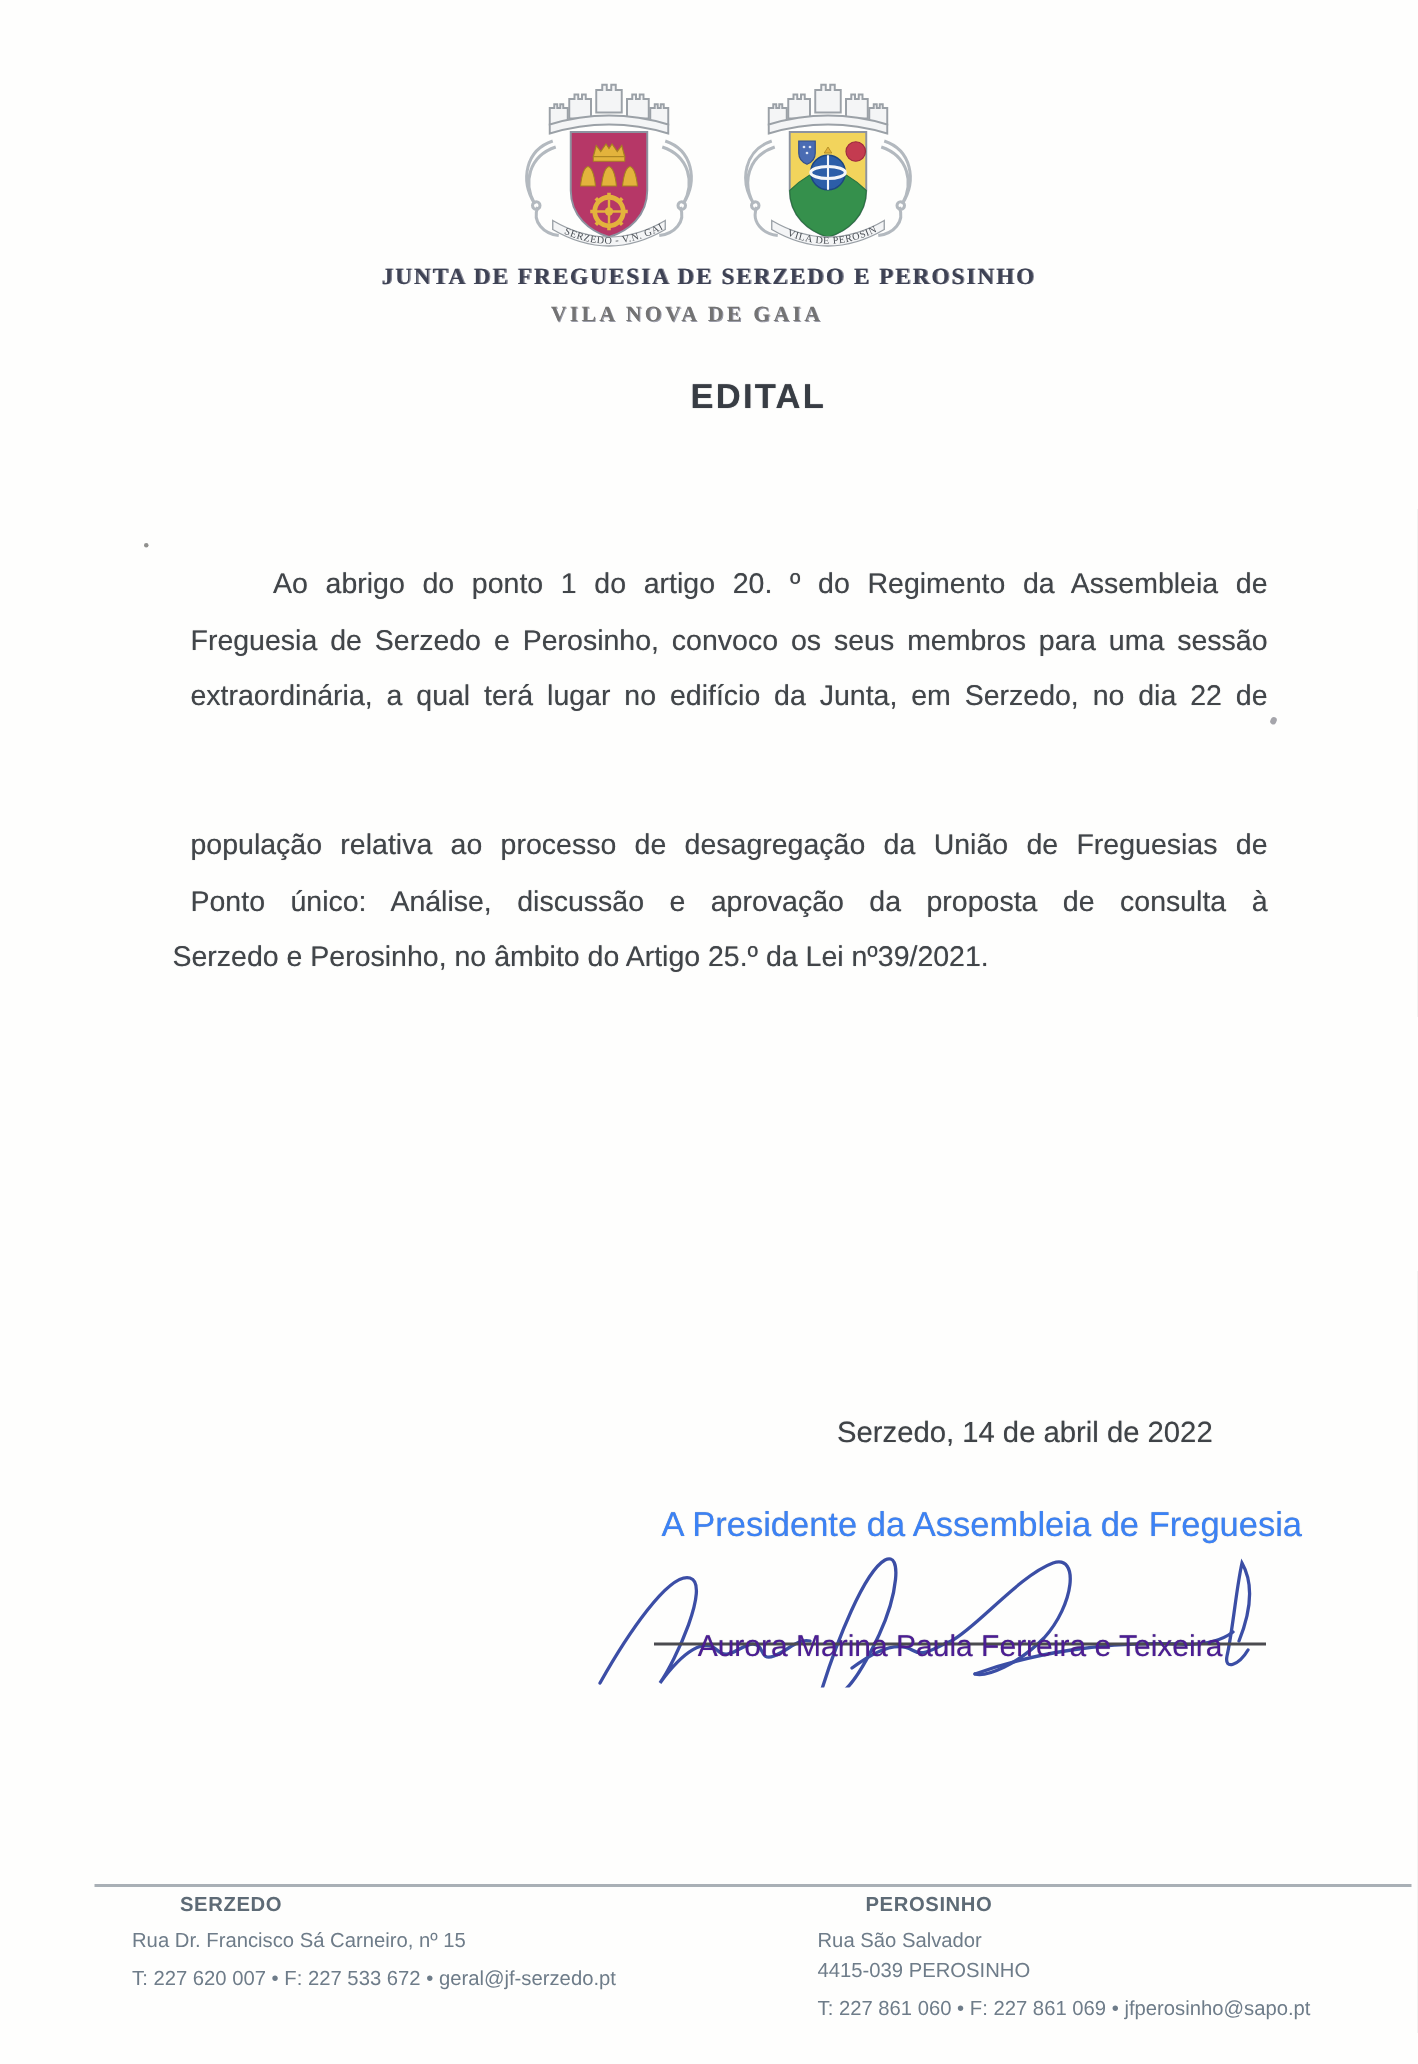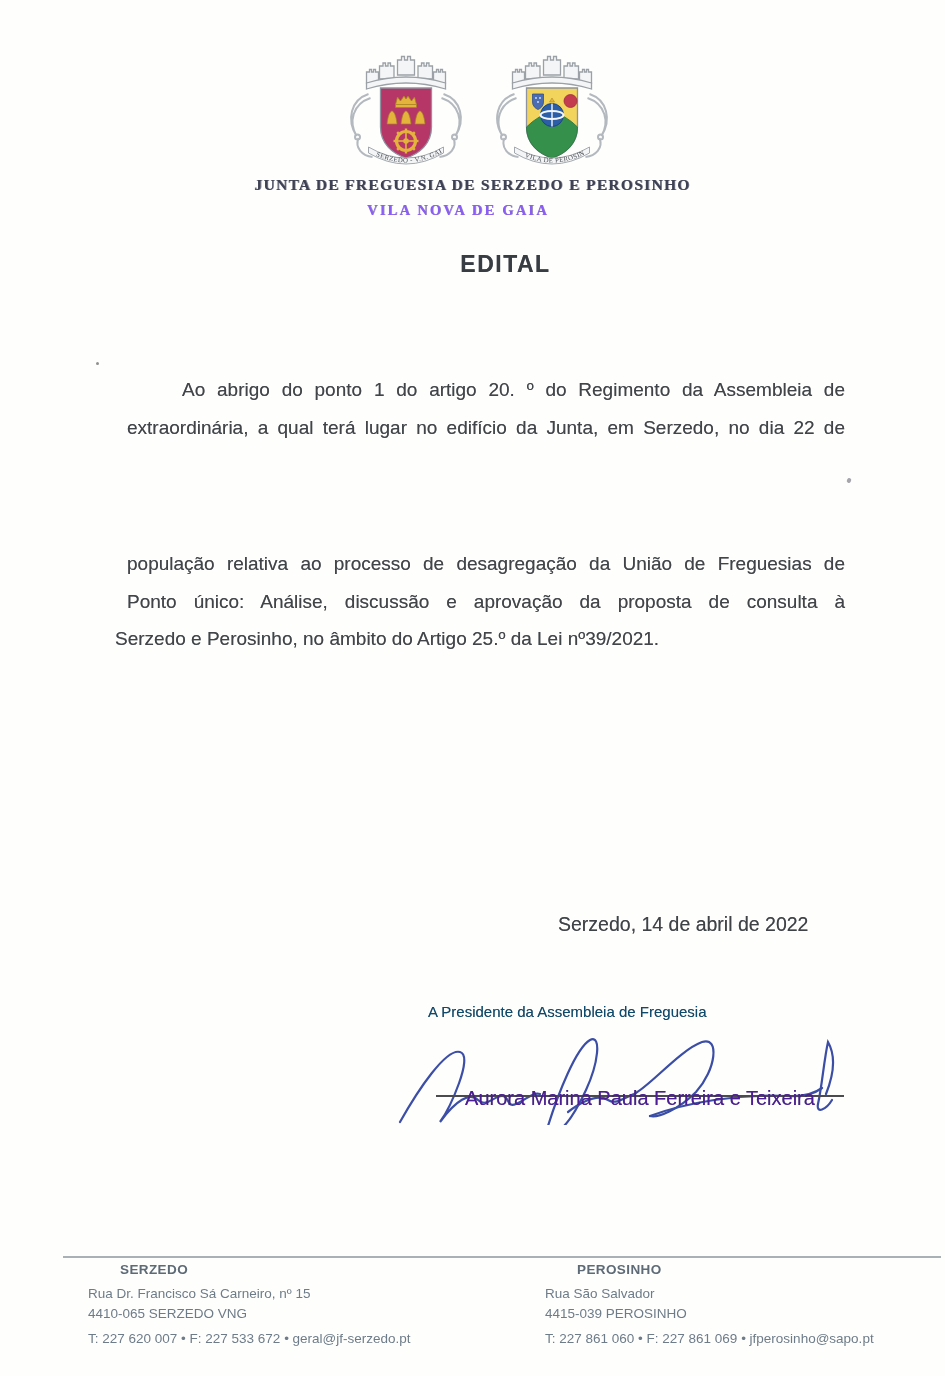--- a/index.html
+++ b/index.html
@@ -25,21 +25,21 @@
     font-family:"Liberation Serif",serif;
     font-weight:bold;font-size:15.5px;letter-spacing:1.3px;
     color:#3e4254;
     text-shadow:0.8px 0.4px 0 #8a8c99;
   }
   .muni{
     position:absolute;top:202px;left:0;width:916px;
     text-align:center;
     font-family:"Liberation Serif",serif;
     font-weight:bold;font-size:14.5px;letter-spacing:2.2px;
-    color:#8b5cf6;
+    color:#737373;
     text-shadow:0.6px 0.4px 0 #9a9ca9;
   }
   
   .doc-title{
     position:absolute;top:251px;left:0;width:945px;
     text-align:center;
     font-weight:bold;font-size:23px;letter-spacing:1.5px;
     color:#383d44;
     text-shadow:0 0 0.6px rgba(40,45,52,.65);
     padding-left:33px;
@@ -47,27 +47,27 @@
   
   .para{position:absolute;left:115px;width:730px;font-size:19px;line-height:37.5px;
         color:#414549;text-shadow:0 0 0.5px rgba(55,58,63,.55);}
   .p1{top:371px;}
   .p2{top:545px;}
   .line{text-align:left;}
   .just{text-align:justify;text-align-last:justify;margin-left:12px;}
   .indent{padding-left:55px;}
   
   .dateline{
-    position:absolute;top:913px;left:558px;
+    position:absolute;top:944px;left:558px;
     font-size:19.5px;color:#3f4347;
     text-shadow:0 0 0.5px rgba(55,58,63,.55);
   }
   .role-line{
-    position:absolute;top:1003px;left:428px;
-    font-size:15px;color:#0c4a6e;
+    position:absolute;top:1003px;left:441px;
+    font-size:23px;color:#3b82f6;
     text-shadow:0 0 0.5px rgba(55,58,63,.55);
   }
   .signature-svg{position:absolute;top:1030px;left:398px;width:450px;height:95px;}
   .sig-rule{position:absolute;top:1095px;left:436px;width:408px;height:2px;background:#4b4b4f;}
   .sig-name{
     position:absolute;top:1087px;left:436px;width:408px;
     text-align:center;font-size:20px;color:#4c1d95;
     text-shadow:0 0 0.6px rgba(50,53,58,.6);
   }
   
@@ -190,20 +190,21 @@
     </svg>
   </div>
 
   <div class="org-name">JUNTA DE FREGUESIA DE SERZEDO E PEROSINHO</div>
   <div class="muni">VILA NOVA DE GAIA</div>
 
   <div class="doc-title">EDITAL</div>
 
   <div class="para p1">
     <div class="line just indent">Ao abrigo do ponto 1 do artigo 20. º do Regimento da Assembleia de</div>
+    <div class="line just">Freguesia de Serzedo e Perosinho, convoco os seus membros para uma sessão</div>
     <div class="line just">extraordinária, a qual terá lugar no edifício da Junta, em Serzedo, no dia 22 de</div>
   </div>
 
   <div class="para p2">
     <div class="line just">população relativa ao processo de desagregação da União de Freguesias de</div>
     <div class="line just">Ponto único: Análise, discussão e aprovação da proposta de consulta à</div>
     <div class="line">Serzedo e Perosinho, no âmbito do Artigo 25.º da Lei nº39/2021.</div>
   </div>
 
   <div class="dateline">Serzedo, 14 de abril de 2022</div>
@@ -220,21 +221,20 @@
     </g>
   </svg>
   <div class="sig-rule"></div>
   <div class="sig-name">Aurora Marina Paula Ferreira e Teixeira</div>
 
   <div class="footer-rule"></div>
   <div class="footer">
     <div class="fcol fcol-0">
       <div class="ftitle">SERZEDO</div>
       <div class="faddr">Rua Dr. Francisco Sá Carneiro, nº 15</div>
-      <div class="faddr">4410-065 SERZEDO VNG</div>
       <div class="fcontacts">T: 227 620 007 • F: 227 533 672 • geral@jf-serzedo.pt</div>
     </div>
     <div class="fcol fcol-1">
       <div class="ftitle">PEROSINHO</div>
       <div class="faddr">Rua São Salvador</div>
       <div class="faddr">4415-039 PEROSINHO</div>
       <div class="fcontacts">T: 227 861 060 • F: 227 861 069 • jfperosinho@sapo.pt</div>
     </div>
   </div>
 

